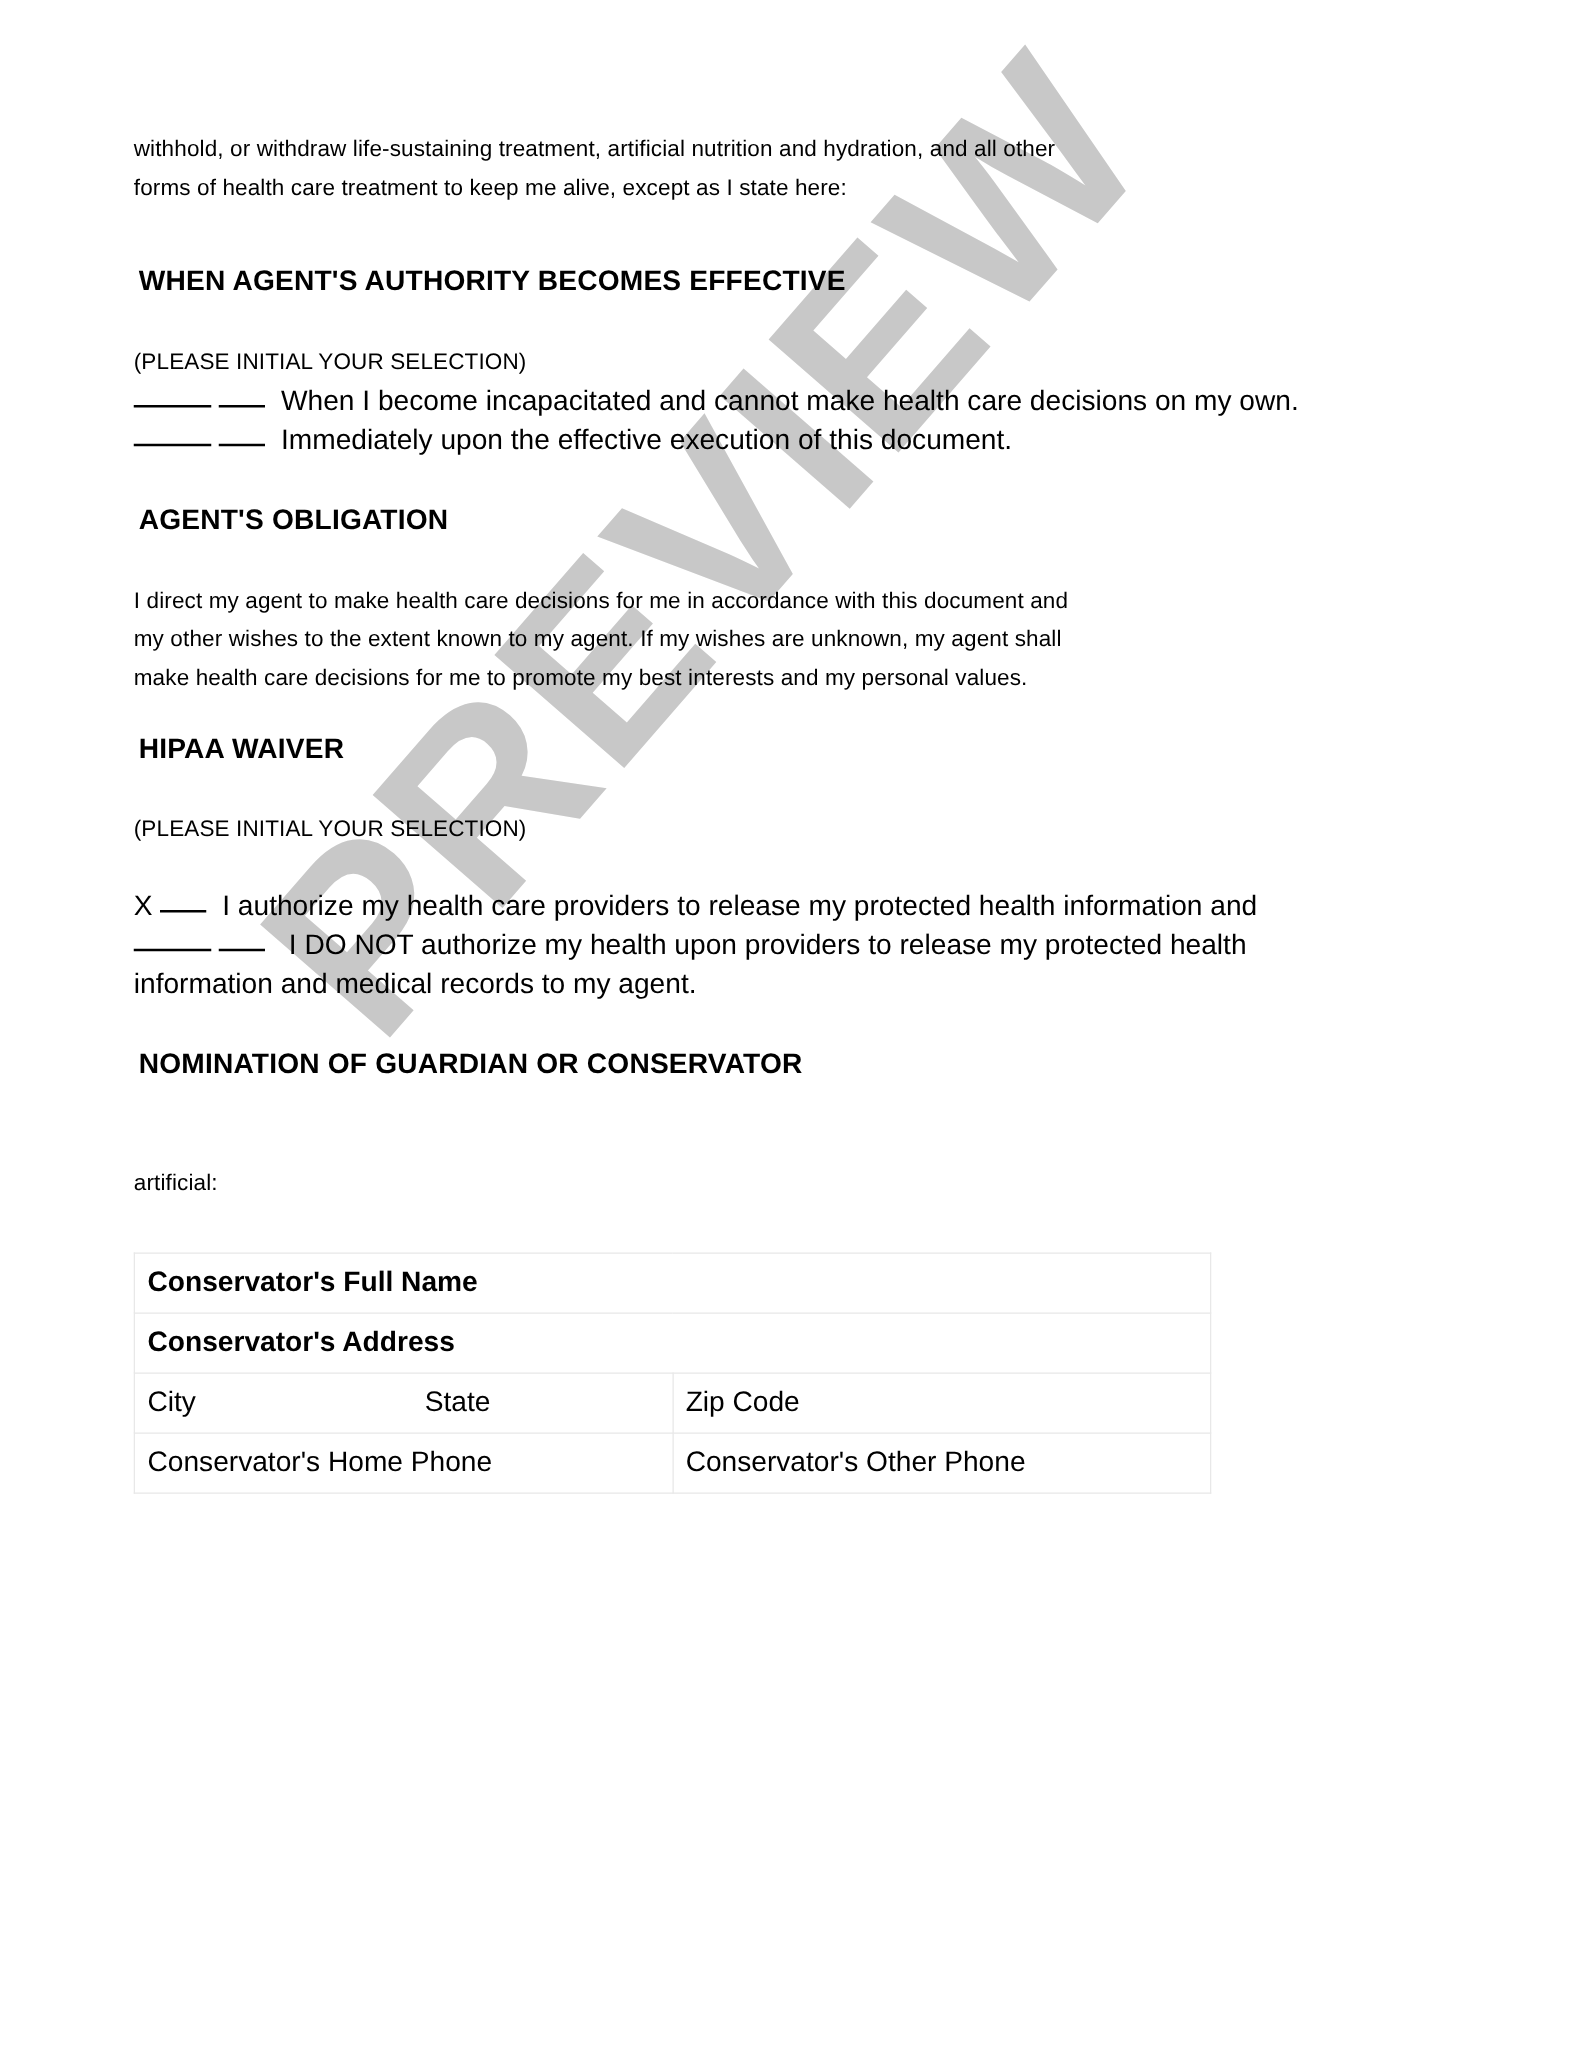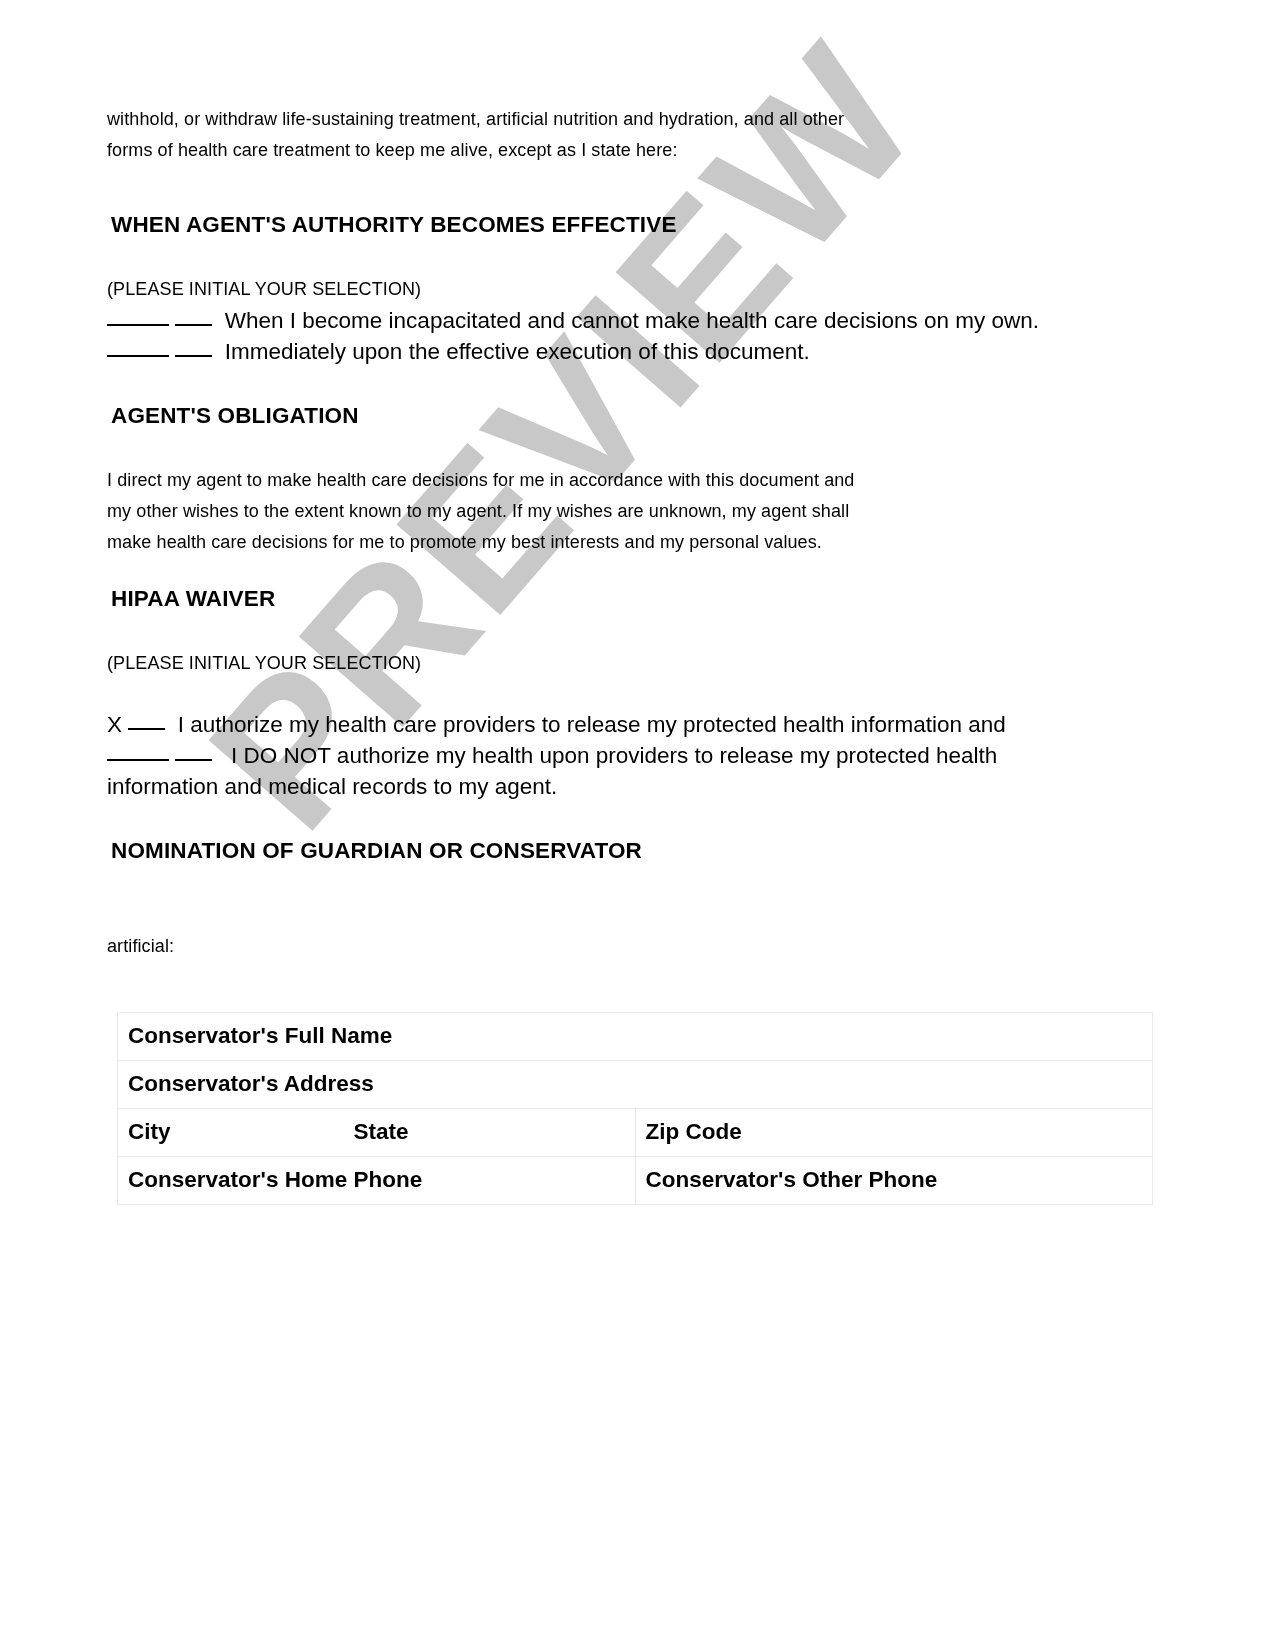--- a/index.html
+++ b/index.html
@@ -77,34 +77,33 @@
     font-weight: bold;
     color: #c8c8c8;
     letter-spacing: 4px;
     transform: rotate(-49deg);
     transform-origin: left top;
     white-space: nowrap;
   }
 
   
   table.conservator-table {
-    width: 1036px;
+    width: 862px;
     border-collapse: collapse;
     table-layout: fixed;
-    margin: 10px;
+    margin: 0;
   }
   table.conservator-table td {
     border: 1px solid #e8e8e8;
     padding: 9px 10px 10px 10px;
     font-size: 22.5px;
     line-height: 28px;
     height: 24px;
     vertical-align: middle;
     background: transparent;
-    font-weight: bold;
   }
   table.conservator-table td.bold { font-weight: bold; }
   td.c-left { width: 456px; }
   td.c-right { width: 471px; }
   .inline-state {
     display: inline-block;
     margin-left: 183px;
   }
 </style>
 </head>

